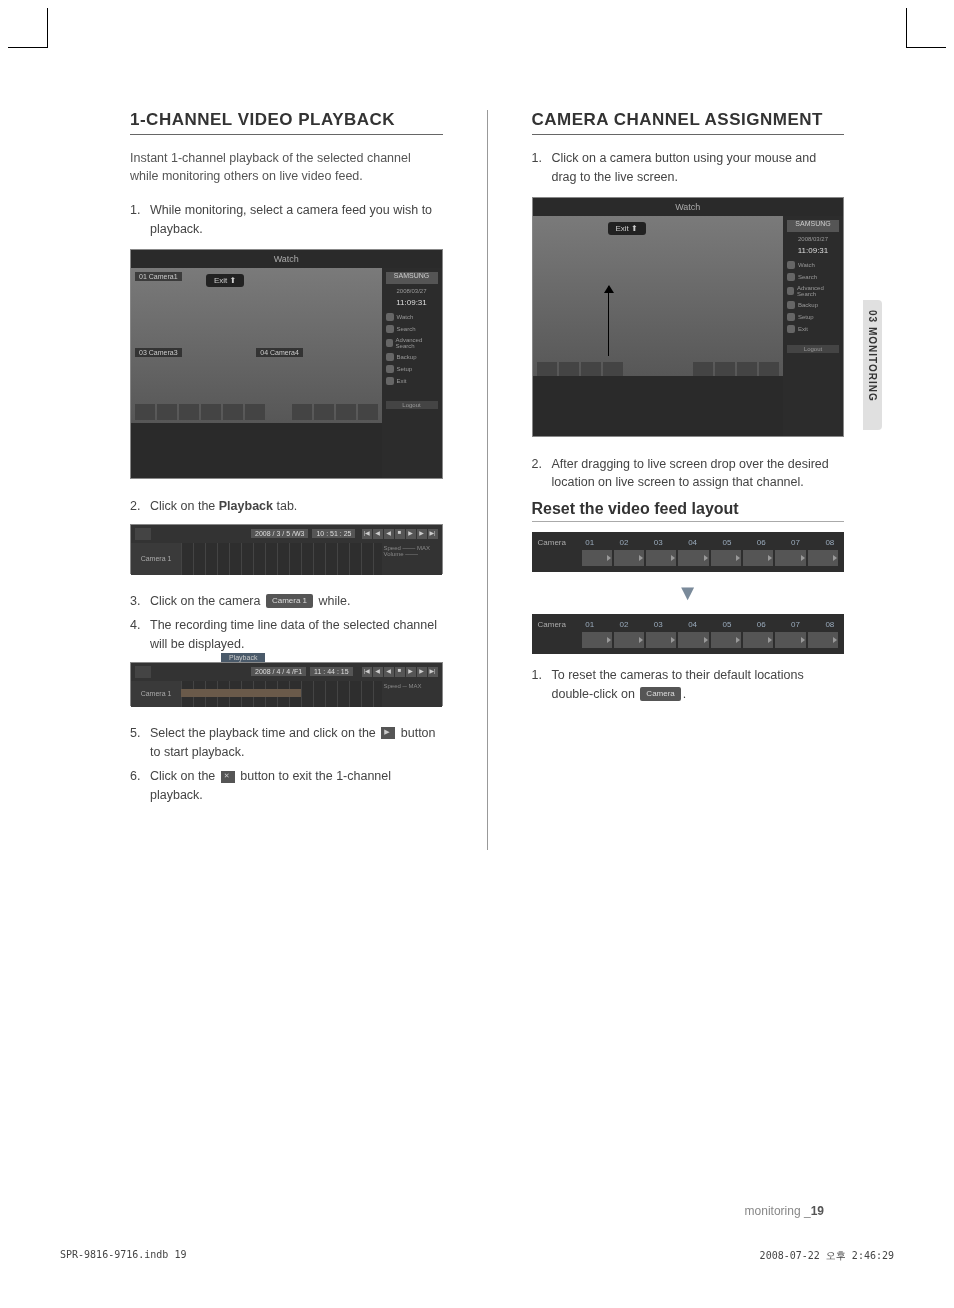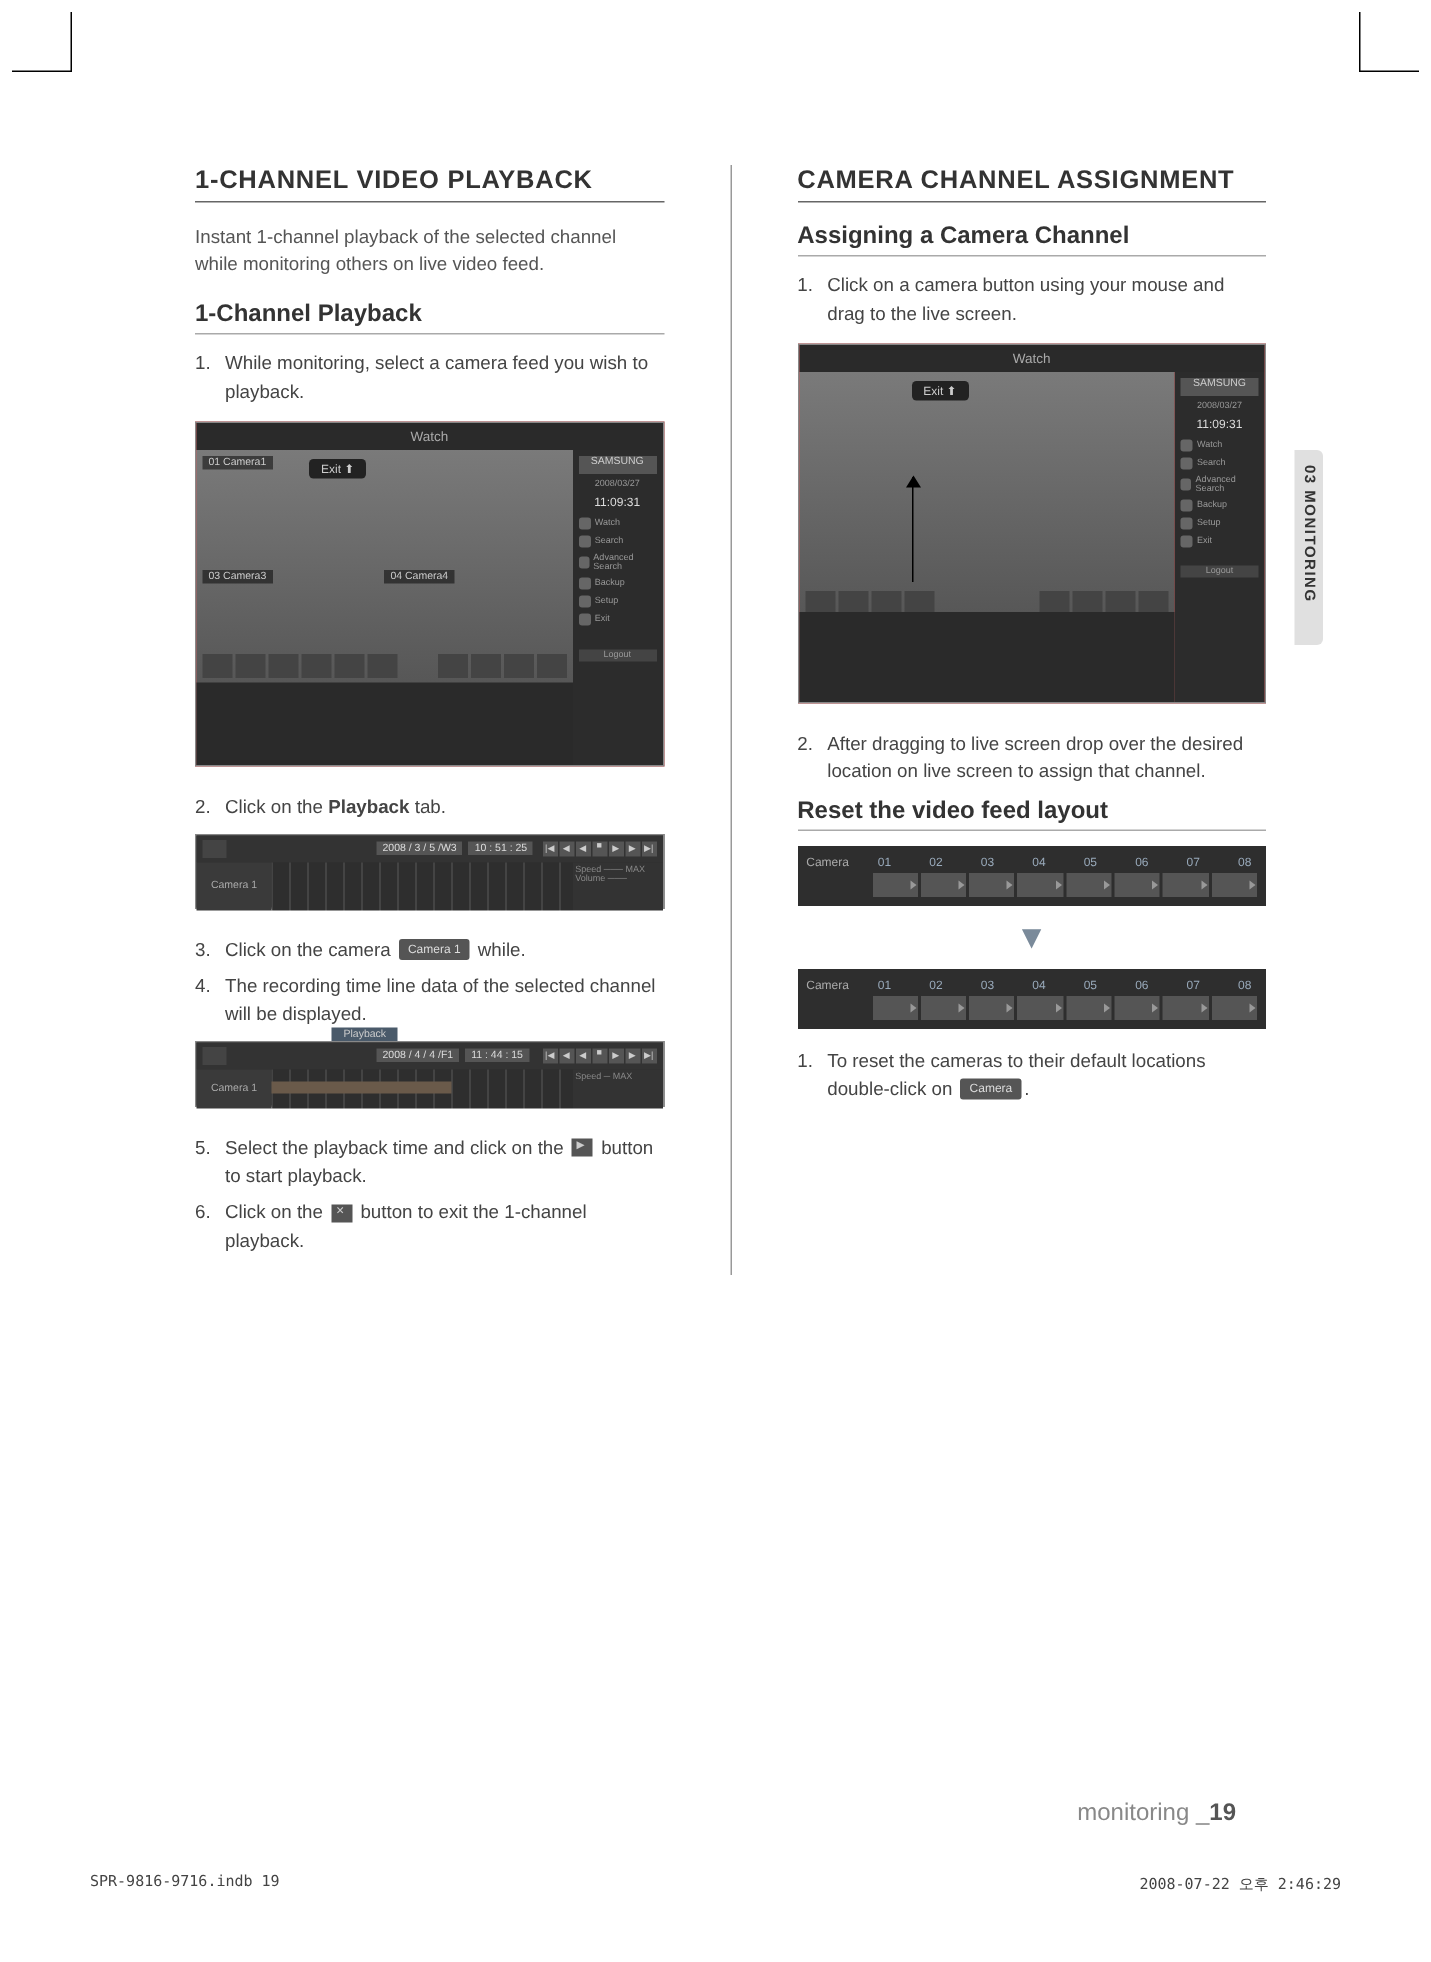--- a/index.html
+++ b/index.html
@@ -113,21 +113,21 @@
     position:absolute; right:72px; top:300px;
     writing-mode: vertical-rl;
     font-size:10px; font-weight:700; letter-spacing:1px;
     background:#e0e0e0; padding:10px 4px;
     height:130px;
     border-radius:0 4px 4px 0;
   }
 
   .footer {
     position:absolute; bottom:90px; right:130px;
-    font-size:16px; color:#888;
+    font-size:12px; color:#888;
   }
   .footer b { color:#555; }
   .printline {
     position:absolute; bottom:45px; left:60px; right:60px;
     display:flex; justify-content:space-between;
     font-size:10px; font-family: monospace; color:#444;
   }
   .arrow-up-line { position:absolute; left:30%; top:70px; bottom:80px; width:1px; background:#000;}
   .arrow-up-line::before{content:"";position:absolute;top:-1px;left:-4px;border-left:5px solid transparent;border-right:5px solid transparent;border-bottom:8px solid #000;}
 </style>
@@ -135,21 +135,20 @@
 <body>
 
 <div class="crop-tl"></div>
 <div class="crop-tr"></div>
 
 <div class="page">
 
   <div class="col">
     <h1 class="section">1-CHANNEL VIDEO PLAYBACK</h1>
     <p class="intro">Instant 1-channel playback of the selected channel while monitoring others on live video feed.</p>
-    <h2 class="sub">1-Channel Playback</h2>
     <ol>
       <li>
         <span class="num">1.</span>
         <span class="txt">While monitoring, select a camera feed you wish to playback.</span>
       </li>
     </ol>
 
     <div class="screenshot ss1">
       <div class="ss-top">Watch</div>
       <div class="ss-body">
@@ -294,21 +293,20 @@
           <span>Click on the </span><span class="inline-icon exit"></span><span> button to exit the 1-channel playback.</span>
         </span>
       </li>
     </ol>
   </div>
 
   <div class="divider"></div>
 
   <div class="col">
     <h1 class="section">CAMERA CHANNEL ASSIGNMENT</h1>
-    <h2 class="sub">Assigning a Camera Channel</h2>
     <ol>
       <li>
         <span class="num">1.</span>
         <span class="txt">Click on a camera button using your mouse and drag to the live screen.</span>
       </li>
     </ol>
 
     <div class="screenshot ss1" style="height:240px;">
       <div class="ss-top">Watch</div>
       <div class="ss-body">

